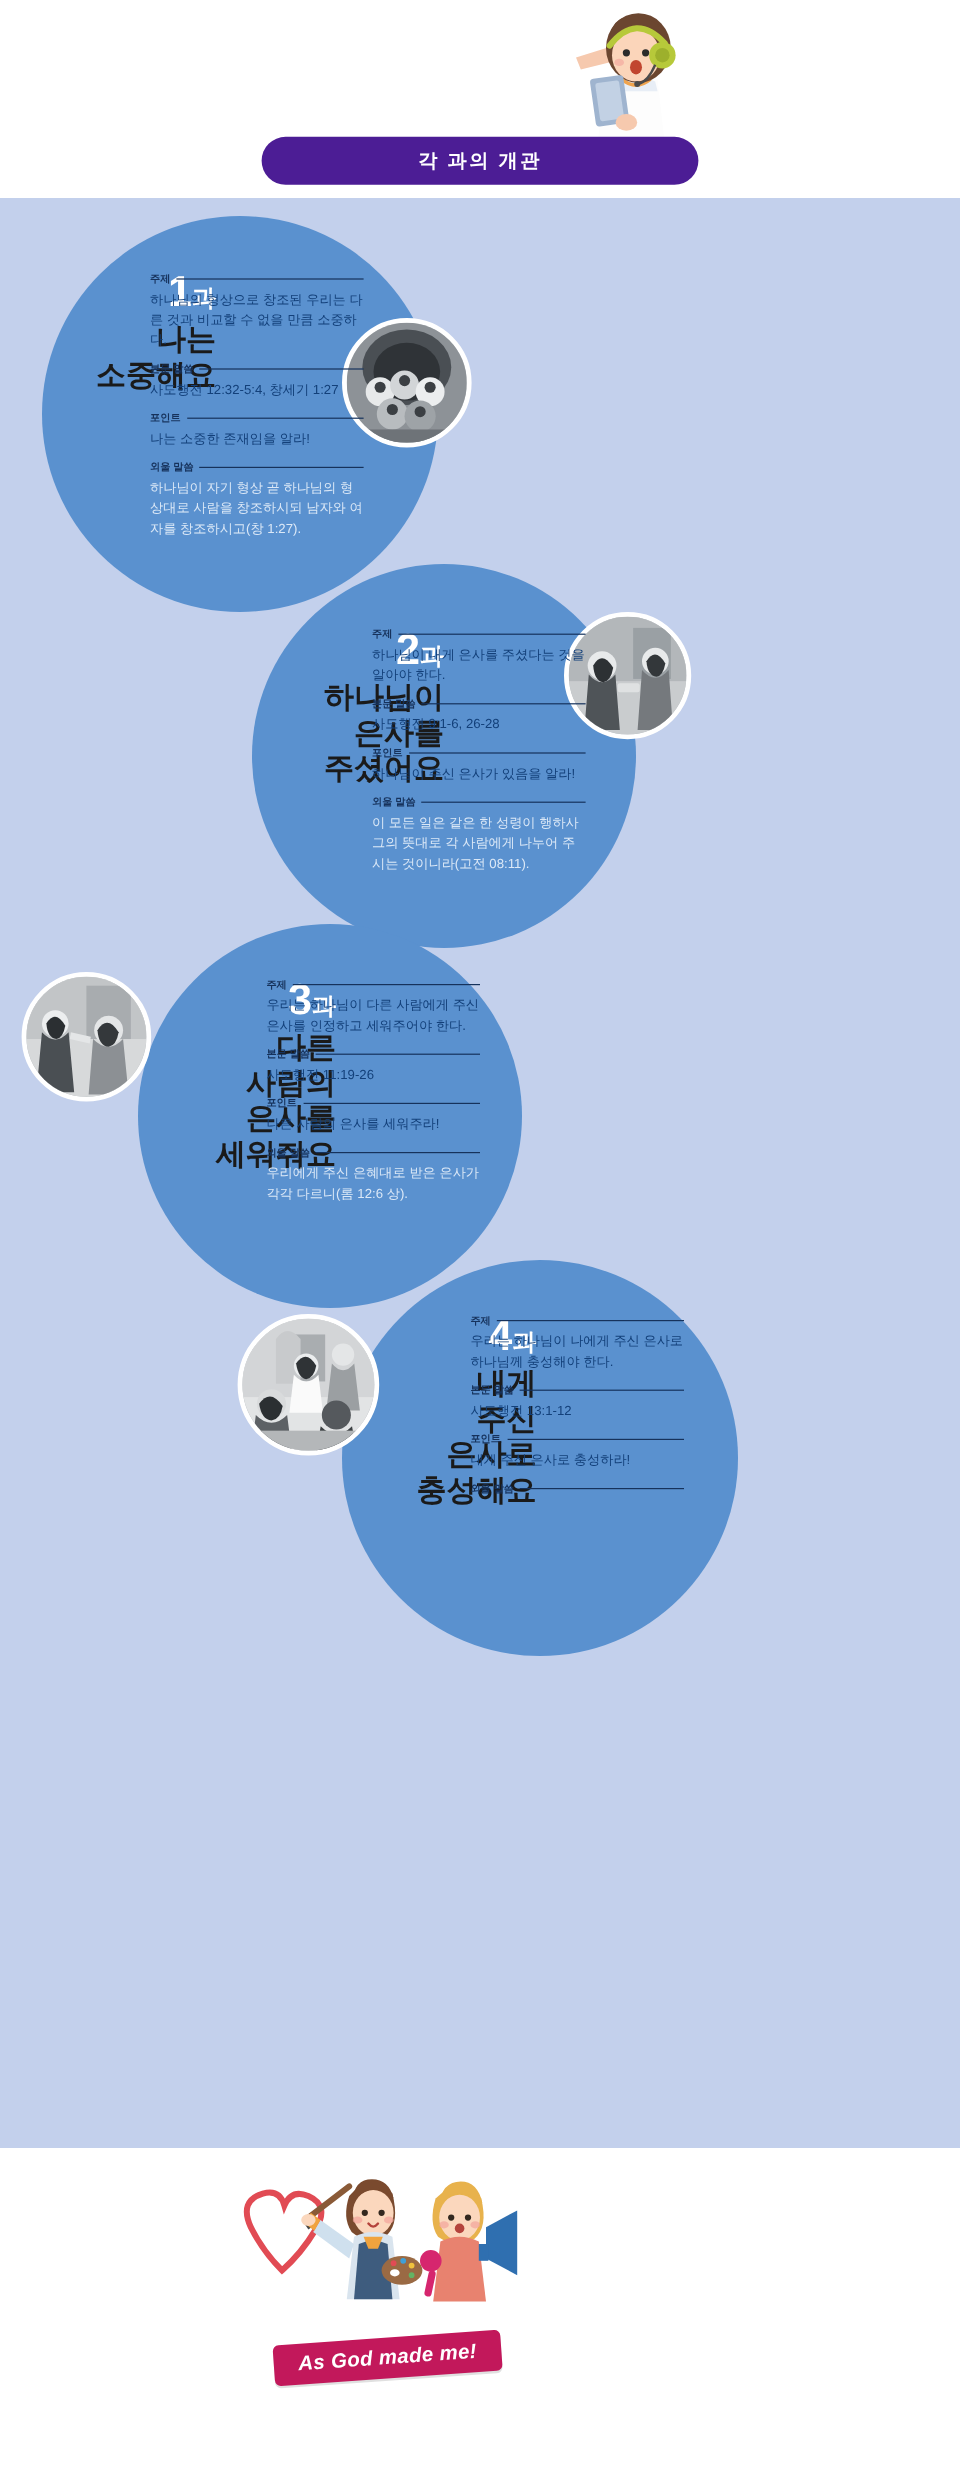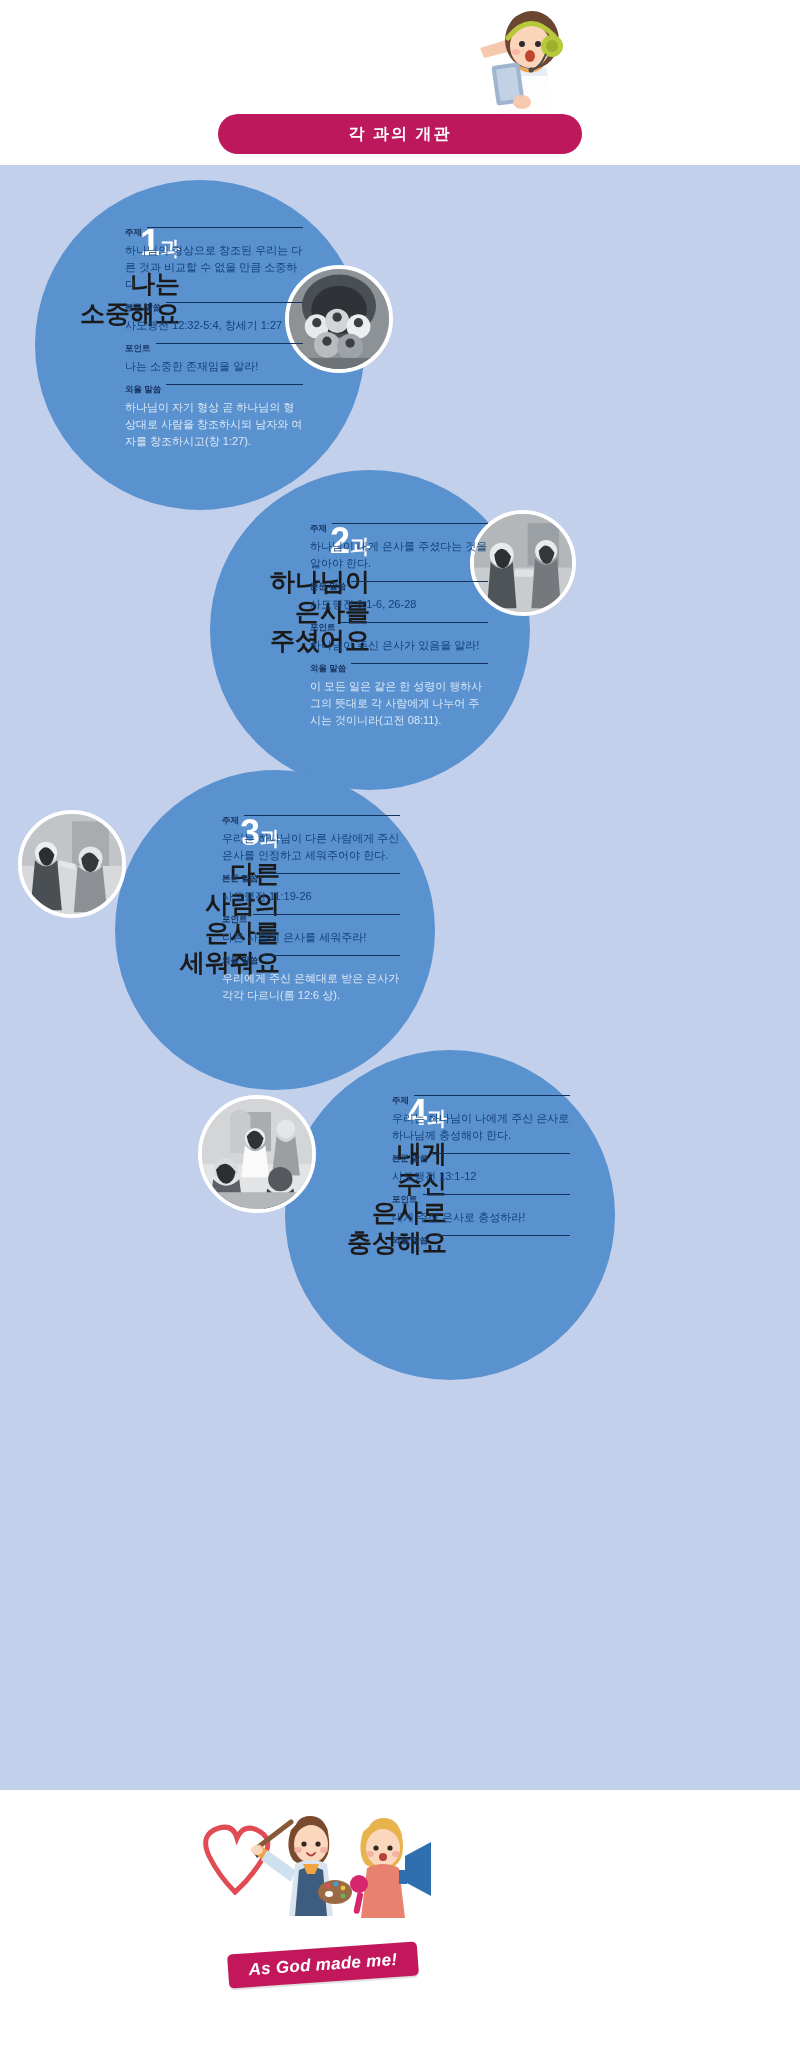--- a/index.html
+++ b/index.html
@@ -12,21 +12,21 @@
   }
 
   
   #header { position: relative; height: 165px; }
   #header-character {
     position: absolute; left: 460px; top: 8px; width: 120px; height: 112px;
   }
   #title-pill {
     position: absolute; left: 218px; top: 114px;
     width: 364px; height: 40px; border-radius: 20px;
-    background: #be185d; color: #ffffff;
+    background: #4c1d95; color: #ffffff;
     display: flex; align-items: center; justify-content: center;
     font-size: 16px; font-weight: bold; letter-spacing: 2px;
   }
 
   
   #panel {
     position: absolute; left: 0; top: 165px;
     width: 800px; height: 1946px;
     background: #c3d0ec;
     overflow: hidden;
@@ -53,21 +53,21 @@
   .lesson-num .n { font-size: 36px; }
   .lesson-num .gwa { font-size: 20px; }
   .lesson-title {
     color: #1a1a1a; font-weight: bold; font-size: 25px;
     line-height: 1.18; text-align: right; white-space: pre-line;
     margin-top: 8px;
   }
   .fields { position: absolute; width: 178px; }
   .field { margin-bottom: 9px; }
   .field-label {
-    display: flex; align-items: flex-start;
+    display: flex; align-items: center;
     font-size: 8.5px; font-weight: bold; color: #16325c;
     margin-bottom: 3px; white-space: nowrap;
   }
   .field-label .rule {
     flex: 1; height: 1px; background: #16325c;
     margin-left: 5px; margin-bottom: 1px;
   }
   .field-value {
     font-size: 11px; line-height: 1.55; color: #13407a;
   }

